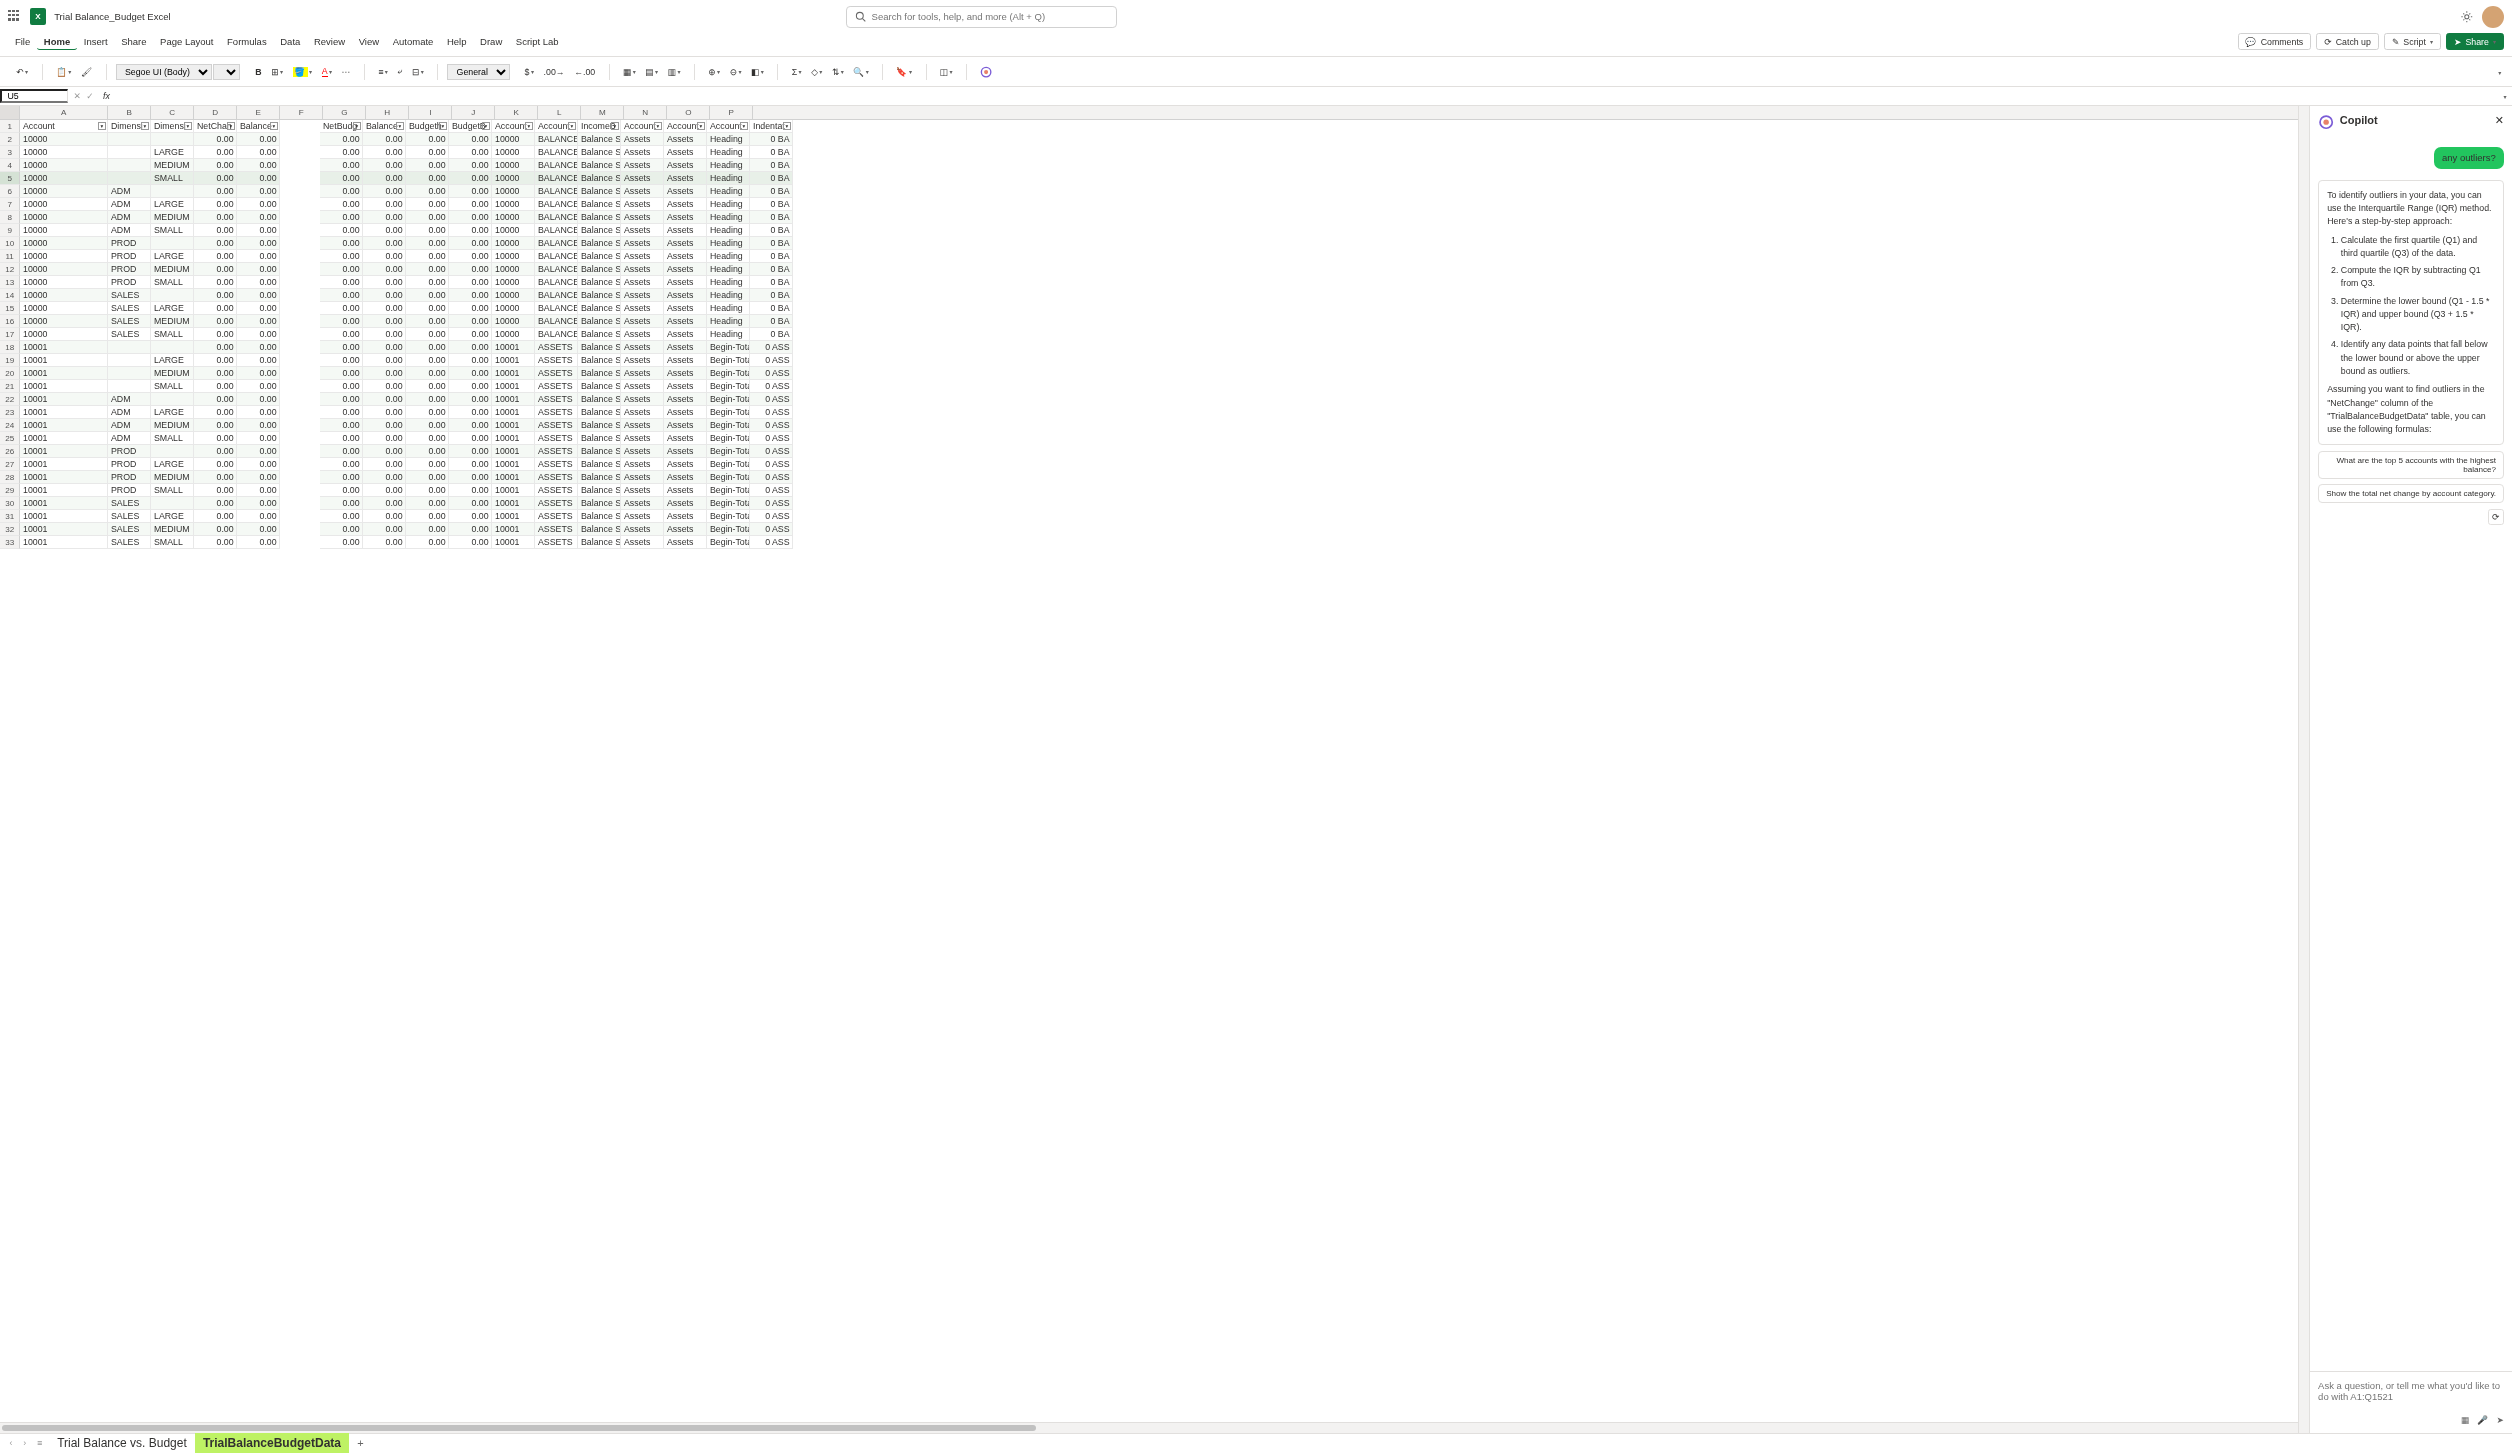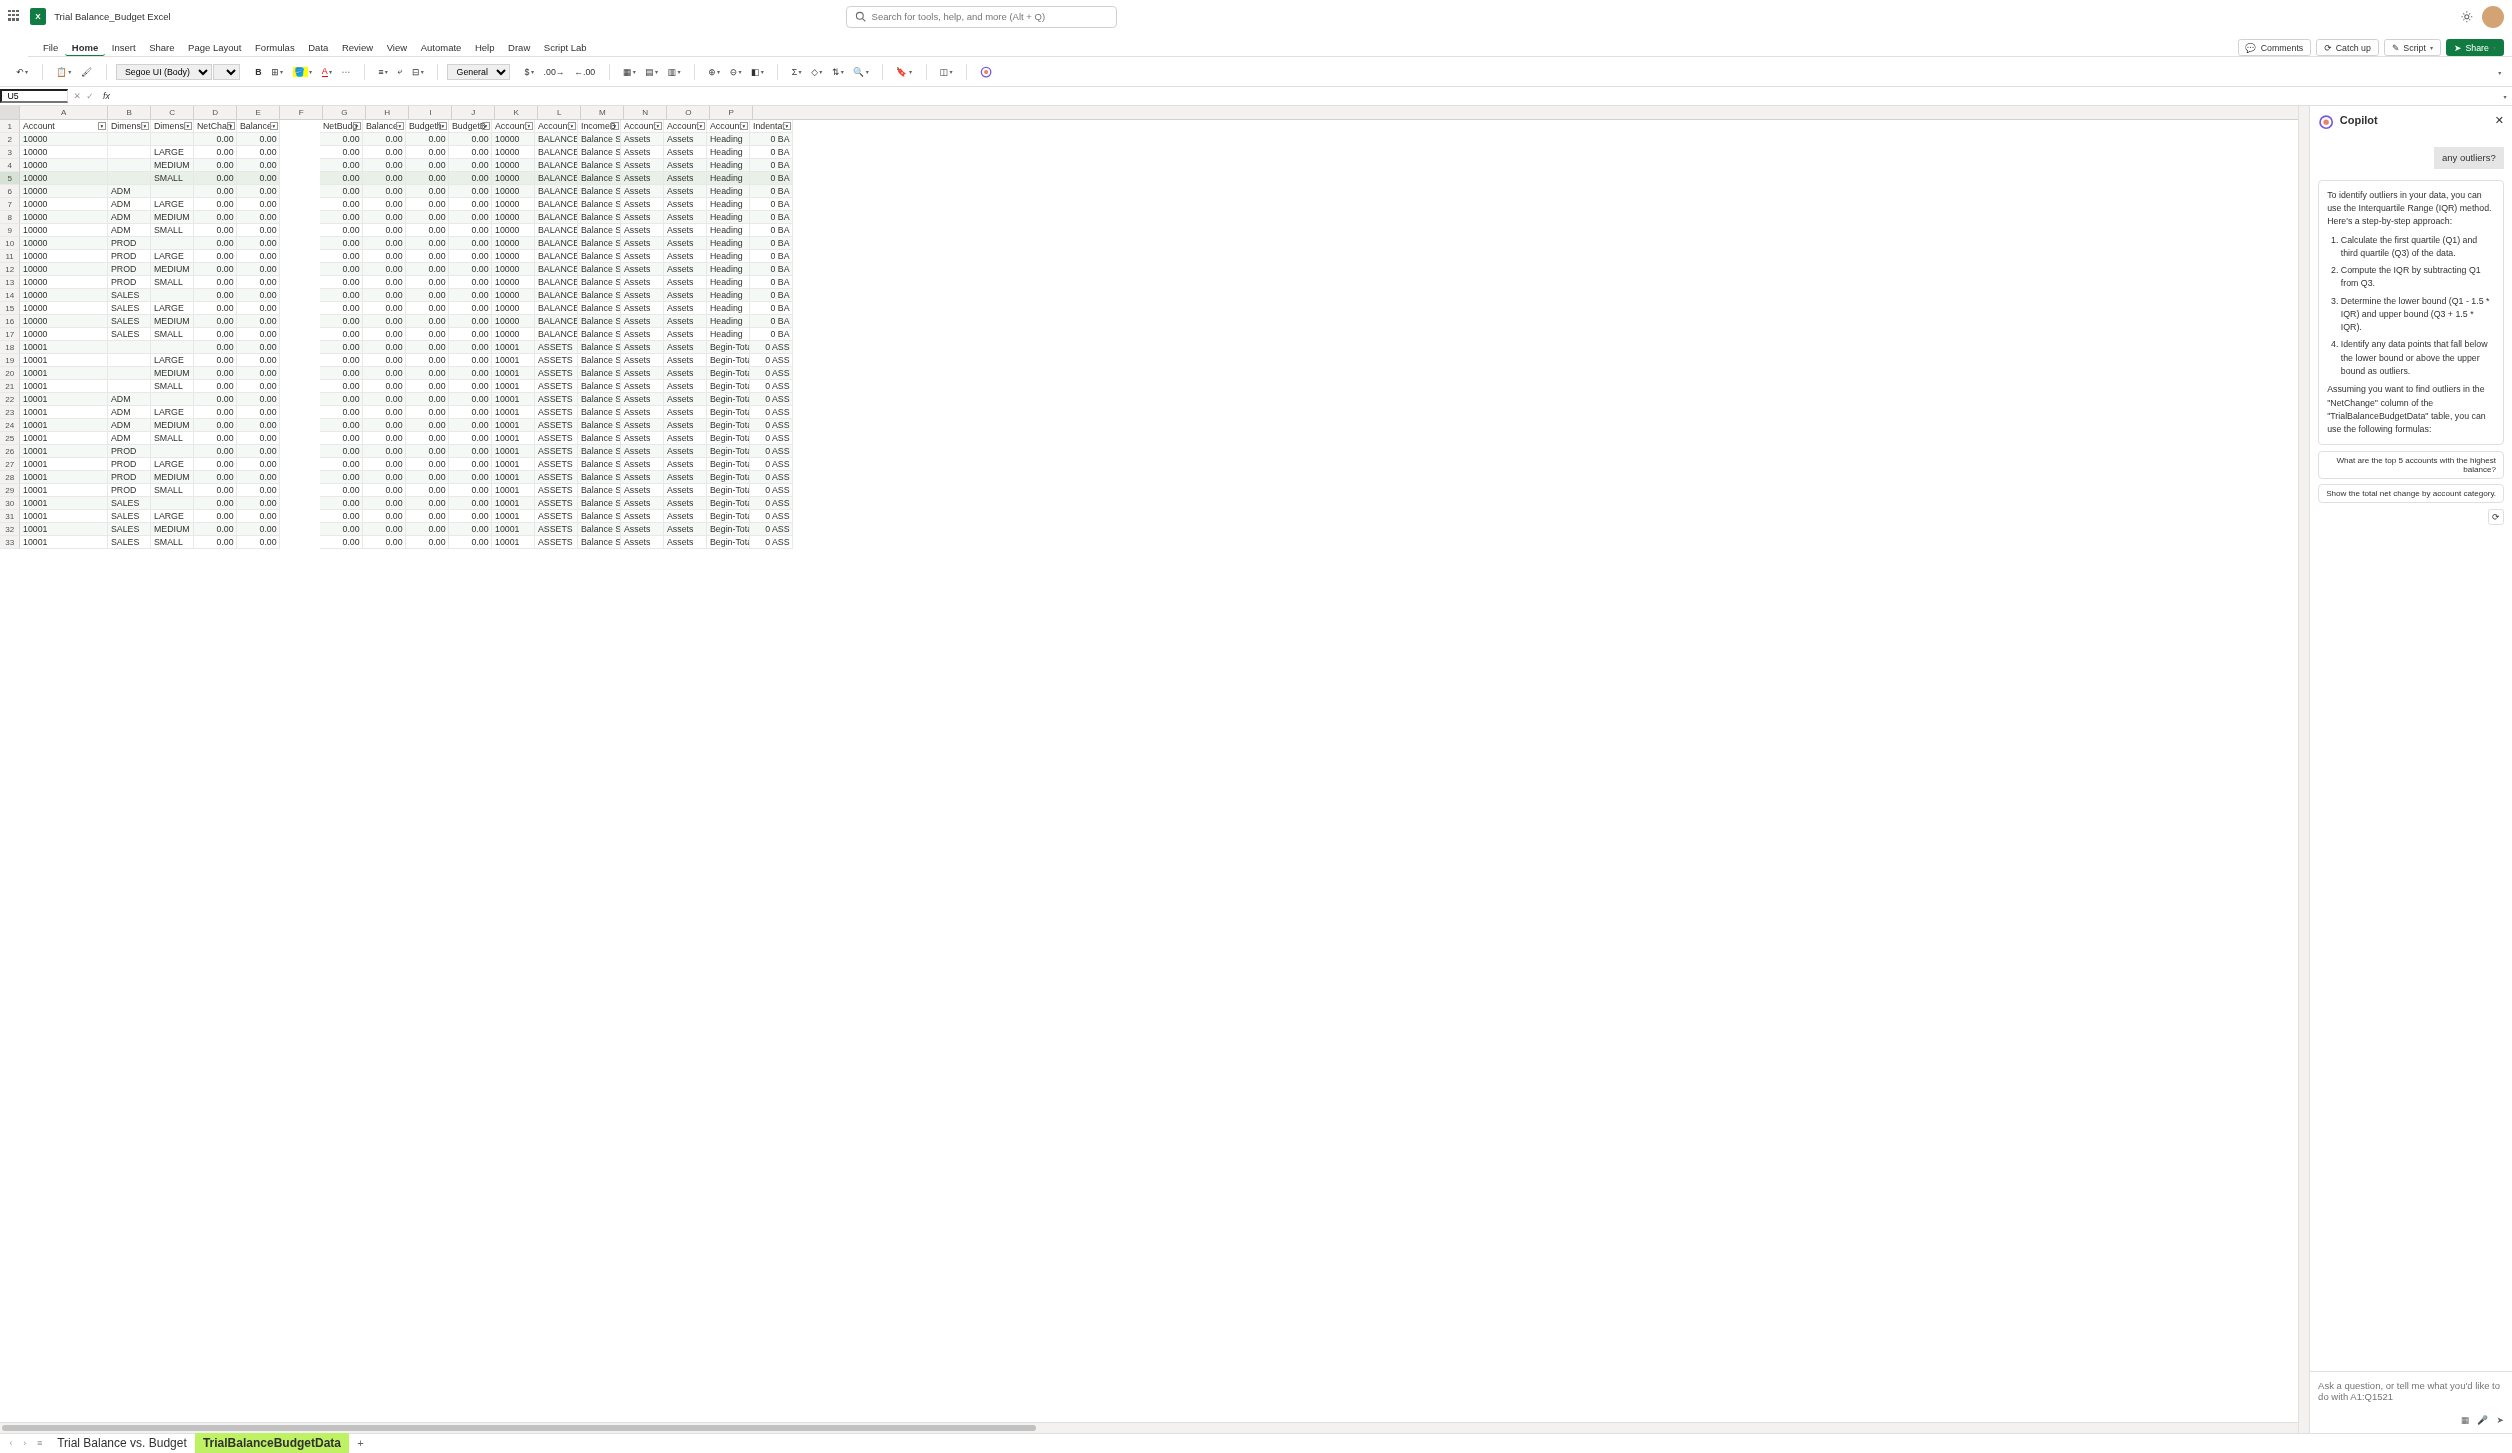--- a/index.html
+++ b/index.html
@@ -10,21 +10,21 @@
 .app-launcher span { background: #666; }
 .excel-icon { width: 16.3px; height: 16.3px; background: #107c41; border-radius: 2px; display: flex; align-items: center; justify-content: center; color: #fff; font-weight: bold; font-size: 8.1px; }
 .file-name { font-size: 9.5px; color: #323130; }
 .search-box { flex: 0 0 271px; margin: 0 auto; display: flex; align-items: center; background: #fff; border: 0.7px solid #d1d1d1; border-radius: 4.1px; height: 22px; padding: 0 8.1px; gap: 5.4px; }
 .search-box svg { width: 11px; height: 11px; stroke: #666; fill: none; }
 .search-box input { border: none; outline: none; flex: 1; font-size: 9.5px; }
 .title-right { margin-left: auto; display: flex; align-items: center; gap: 8.1px; }
 .gear { width: 13.6px; height: 13.6px; }
 .avatar { width: 22px; height: 22px; border-radius: 50%; background: #d4a373; }
 
-.menu-bar { display: flex; align-items: flex-end; height: 24.4px; padding: 0 8.1px; gap: 2.7px; border-bottom: 0.7px solid #e1dfdd; margin-left: 28px; }
+.menu-bar { display: flex; align-items: flex-start; height: 24.4px; padding: 0 8.1px; gap: 2.7px; border-bottom: 0.7px solid #e1dfdd; }
 .menu-item { padding: 2.7px 6.8px; font-size: 9.5px; cursor: pointer; border-radius: 2.7px; }
 .menu-item.active { border-bottom: 1.4px solid #107c41; font-weight: 600; }
 .menu-right { margin-left: auto; display: flex; gap: 5.4px; }
 .btn { display: flex; align-items: center; gap: 4.1px; padding: 2.7px 6.8px; border: 0.7px solid #d1d1d1; border-radius: 2.7px; font-size: 8.8px; cursor: pointer; background: #fff; }
 .btn.share { background: #107c41; color: #fff; border-color: #107c41; }
 
 .ribbon { display: flex; align-items: center; height: 30px; padding: 0 8.1px; gap: 2.7px; border-bottom: 0.7px solid #e1dfdd; }
 .ribbon-group { display: flex; align-items: center; gap: 1.4px; padding: 0 4.1px; }
 .ribbon-sep { width: 0.7px; height: 16.3px; background: #e1dfdd; margin: 0 2.7px; }
 .ribbon-btn { padding: 2.7px 4.1px; cursor: pointer; border-radius: 2.7px; display: flex; align-items: center; gap: 1.4px; }
@@ -73,21 +73,21 @@
 .vscroll { width: 11px; background: #f3f2f1; border-left: 0.7px solid #e1dfdd; }
 .hscroll-area { height: 11px; background: #f3f2f1; border-top: 0.7px solid #e1dfdd; display: flex; }
 .hscroll-thumb { width: 45%; height: 6.8px; background: #c1c1c1; margin: 2px; border-radius: 3.4px; }
 
 .copilot-pane { width: 203px; border-left: 0.7px solid #e1dfdd; display: flex; flex-direction: column; }
 .copilot-header { display: flex; align-items: flex-start; padding: 8.1px; gap: 5.4px; }
 .copilot-logo { width: 16.3px; height: 16.3px; }
 .copilot-title { font-size: 11px; font-weight: 600; }
 .copilot-close { margin-left: auto; cursor: pointer; font-size: 11px; }
 .copilot-body { flex: 1; overflow-y: auto; padding: 8.1px; }
-.user-msg { background: #e5e5e5; padding: 5.4px 8.1px; border-radius: 0; margin-left: auto; width: fit-content; font-size: 9.5px; margin-bottom: 11px; }
+.user-msg { background: #22c55e; padding: 5.4px 8.1px; border-radius: 7px; margin-left: auto; width: fit-content; font-size: 9.5px; margin-bottom: 11px; }
 .ai-msg { background: #fff; border: 0.7px solid #e1dfdd; border-radius: 4.1px; padding: 8.1px; font-size: 8.8px; line-height: 1.5; }
 .ai-msg ol { padding-left: 13.6px; margin: 5.4px 0; }
 .ai-msg li { margin-bottom: 4.1px; }
 .suggestion { border: 0.7px solid #e1dfdd; border-radius: 4.1px; padding: 4.1px 6.8px; font-size: 8.1px; margin-top: 5.4px; cursor: pointer; text-align: right; }
 .refresh-btn { float: right; margin-top: 5.4px; width: 16.3px; height: 16.3px; border: 0.7px solid #e1dfdd; border-radius: 2.7px; display: flex; align-items: center; justify-content: center; cursor: pointer; }
 .copilot-input { border-top: 0.7px solid #e1dfdd; padding: 8.1px; }
 .copilot-input textarea { width: 100%; border: none; outline: none; resize: none; font-size: 9.5px; font-family: inherit; height: 27px; }
 .copilot-actions { display: flex; justify-content: flex-end; gap: 8.1px; margin-top: 5.4px; color: #666; }
 .copilot-actions span { cursor: pointer; }
 

